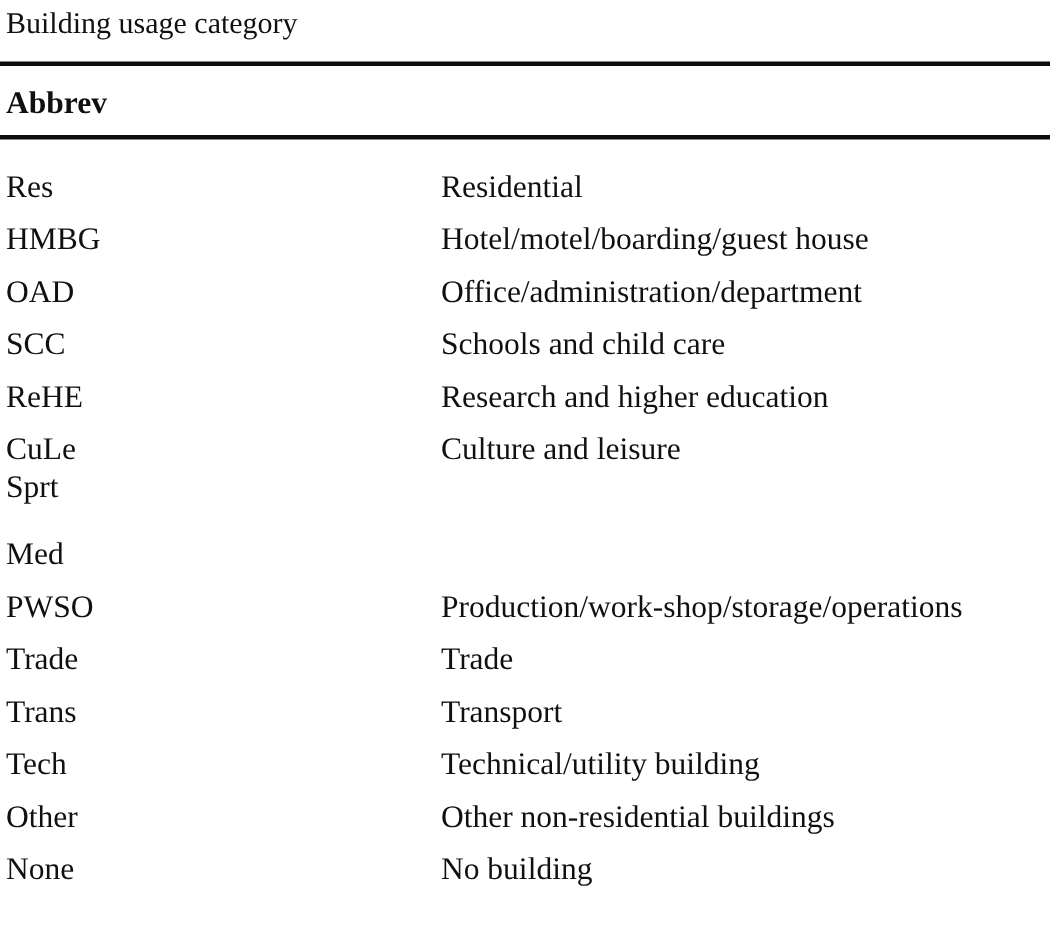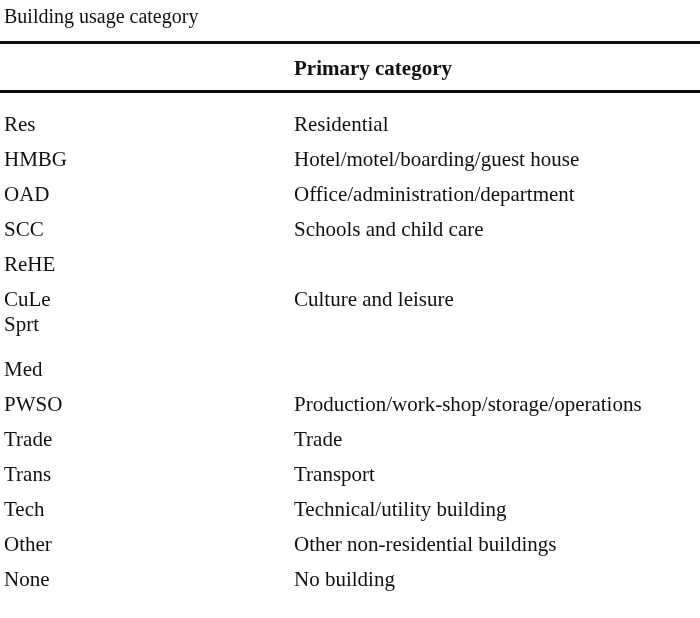--- a/index.html
+++ b/index.html
@@ -73,21 +73,21 @@
 
 <div class="page">
 
   <div class="caption">Building usage category</div>
 
   <div class="rule rule-top"></div>
 
   <div class="table">
 
     <div class="row header-row">
-      <div class="cell col-category">Primary category</div>
+      <div class="cell col-abbrev">Abbrev</div>
     </div>
 
     <div class="rule rule-header"></div>
 
     <div class="body-rows" id="body-rows">
         <div class="row" style="top: 107px;">
           <div class="cell col-abbrev">Res</div>
           <div class="cell col-category">Residential</div>
         </div>
         <div class="row" style="top: 142px;">
@@ -97,20 +97,21 @@
         <div class="row" style="top: 177px;">
           <div class="cell col-abbrev">OAD</div>
           <div class="cell col-category">Office/administration/department</div>
         </div>
         <div class="row" style="top: 212px;">
           <div class="cell col-abbrev">SCC</div>
           <div class="cell col-category">Schools and child care</div>
         </div>
         <div class="row" style="top: 247px; padding-left: 36px;">
           <div class="cell col-abbrev">ReHE</div>
+          <div class="cell col-category">Research and higher education</div>
         </div>
         <div class="row" style="top: 282px;">
           <div class="cell col-abbrev">CuLe</div>
           <div class="cell col-category">Culture and leisure</div>
         </div>
         <div class="row" style="top: 307px;">
           <div class="cell col-abbrev">Sprt</div>
         </div>
         <div class="row" style="top: 352px;">
           <div class="cell col-abbrev">Med</div>

